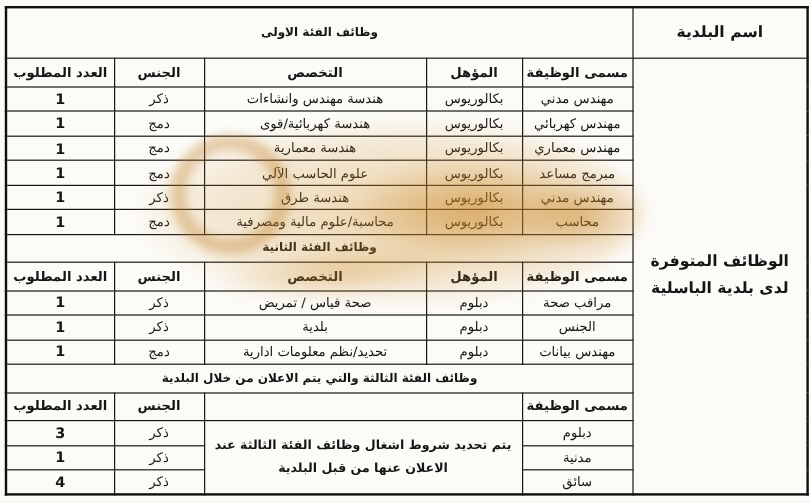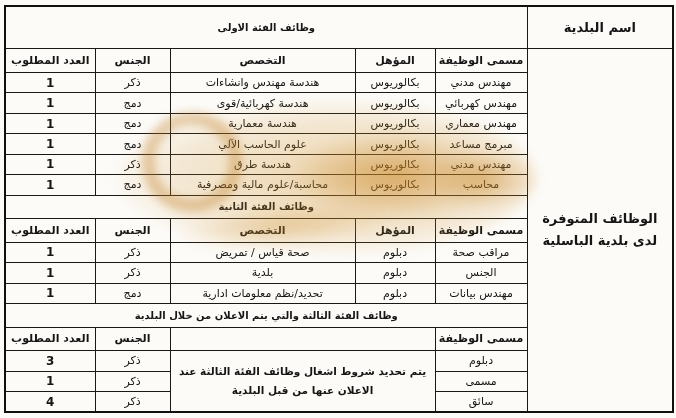--- a/index.html
+++ b/index.html
@@ -176,21 +176,21 @@
       <td class="th">العدد المطلوب</td>
     </tr>
 
     <tr class="r-data">
       <td class="job">دبلوم</td>
       <td colspan="2" rowspan="3" class="note">يتم تحديد شروط اشغال وظائف الفئة الثالثة  عند الاعلان عنها من قبل البلدية</td>
       <td>ذكر</td>
       <td class="num">3</td>
     </tr>
     <tr class="r-data">
-      <td class="job">مسمى</td>
+      <td class="job">مدنية</td>
       <td>ذكر</td>
       <td class="num">1</td>
     </tr>
     <tr class="r-data">
       <td class="job">سائق</td>
       <td>ذكر</td>
       <td class="num">4</td>
     </tr>
   </tbody>
     </table>

